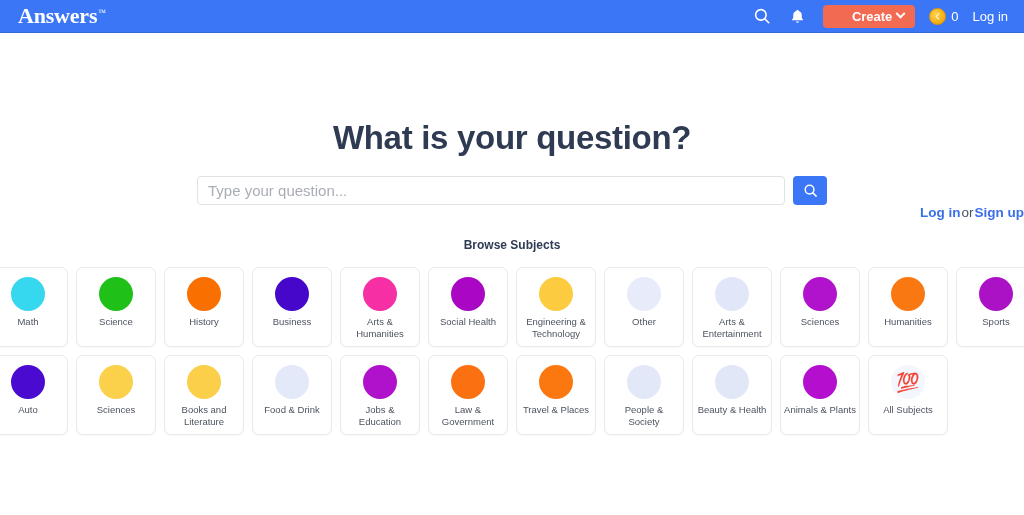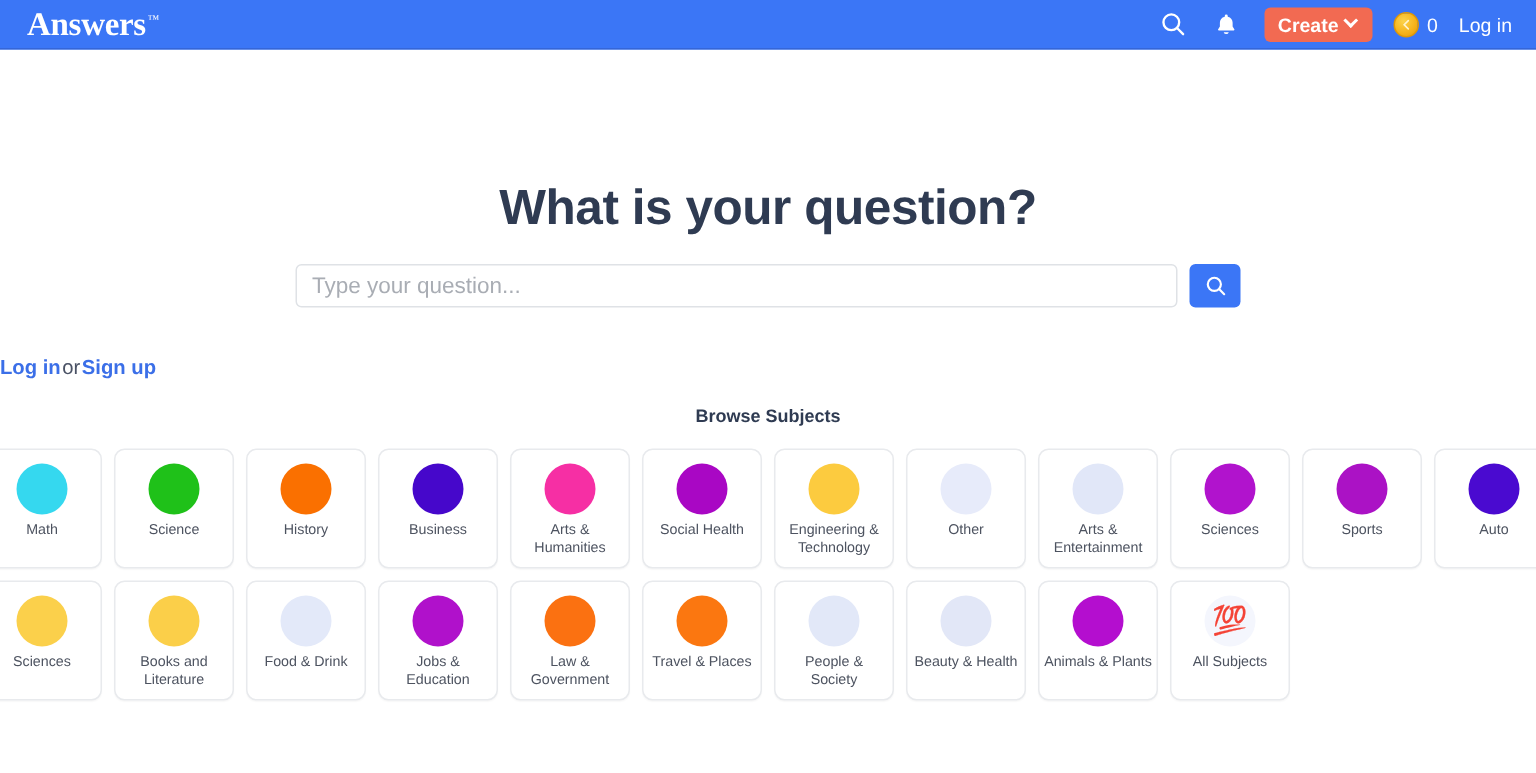--- a/index.html
+++ b/index.html
@@ -51,21 +51,21 @@
     width: 22px;
     height: 22px;
     cursor: pointer;
   }
   .create-btn {
     background: #f26a52;
     color: #ffffff;
     font-size: 13px;
     font-weight: 700;
     border-radius: 4px;
-    padding: 5px 11px 5px 9px;
+    padding: 5px 11px 5px 29px;
     display: flex;
     align-items: center;
     gap: 5px;
     cursor: pointer;
     line-height: 1;
   }
   .chev {
     display: inline-block;
     width: 7px;
     height: 7px;
@@ -144,22 +144,21 @@
     background: #3b76f6;
     border: none;
     border-radius: 4px;
     display: flex;
     align-items: center;
     justify-content: center;
     cursor: pointer;
   }
 
   .auth-line {
-    margin-top: 32px;
-    text-align: left;
+    text-align: right;
     font-size: 13.5px;
     font-weight: 700;
     color: #7b8292;
   }
   .auth-line a {
     color: #3b6fe8;
     text-decoration: none;
     cursor: pointer;
   }
   .auth-or { font-weight: 400; color: #4a5265; padding: 0 1px; }
@@ -325,20 +324,24 @@
       </div>
       <div class="tile">
         <div class="dot" style="background: rgb(225, 231, 248);"></div>
         <div class="tile-label">Arts &amp; Entertainment</div>
       </div>
       <div class="tile">
         <div class="dot" style="background: rgb(177, 19, 205);"></div>
         <div class="tile-label">Sciences</div>
       </div>
       <div class="tile">
+        <div class="dot" style="background: rgb(250, 120, 18);"></div>
+        <div class="tile-label">Humanities</div>
+      </div>
+      <div class="tile">
         <div class="dot" style="background: rgb(171, 18, 197);"></div>
         <div class="tile-label">Sports</div>
       </div>
       <div class="tile">
         <div class="dot" style="background: rgb(74, 10, 208);"></div>
         <div class="tile-label">Auto</div>
       </div>
       <div class="tile">
         <div class="dot" style="background: rgb(251, 208, 75);"></div>
         <div class="tile-label">Sciences</div>

